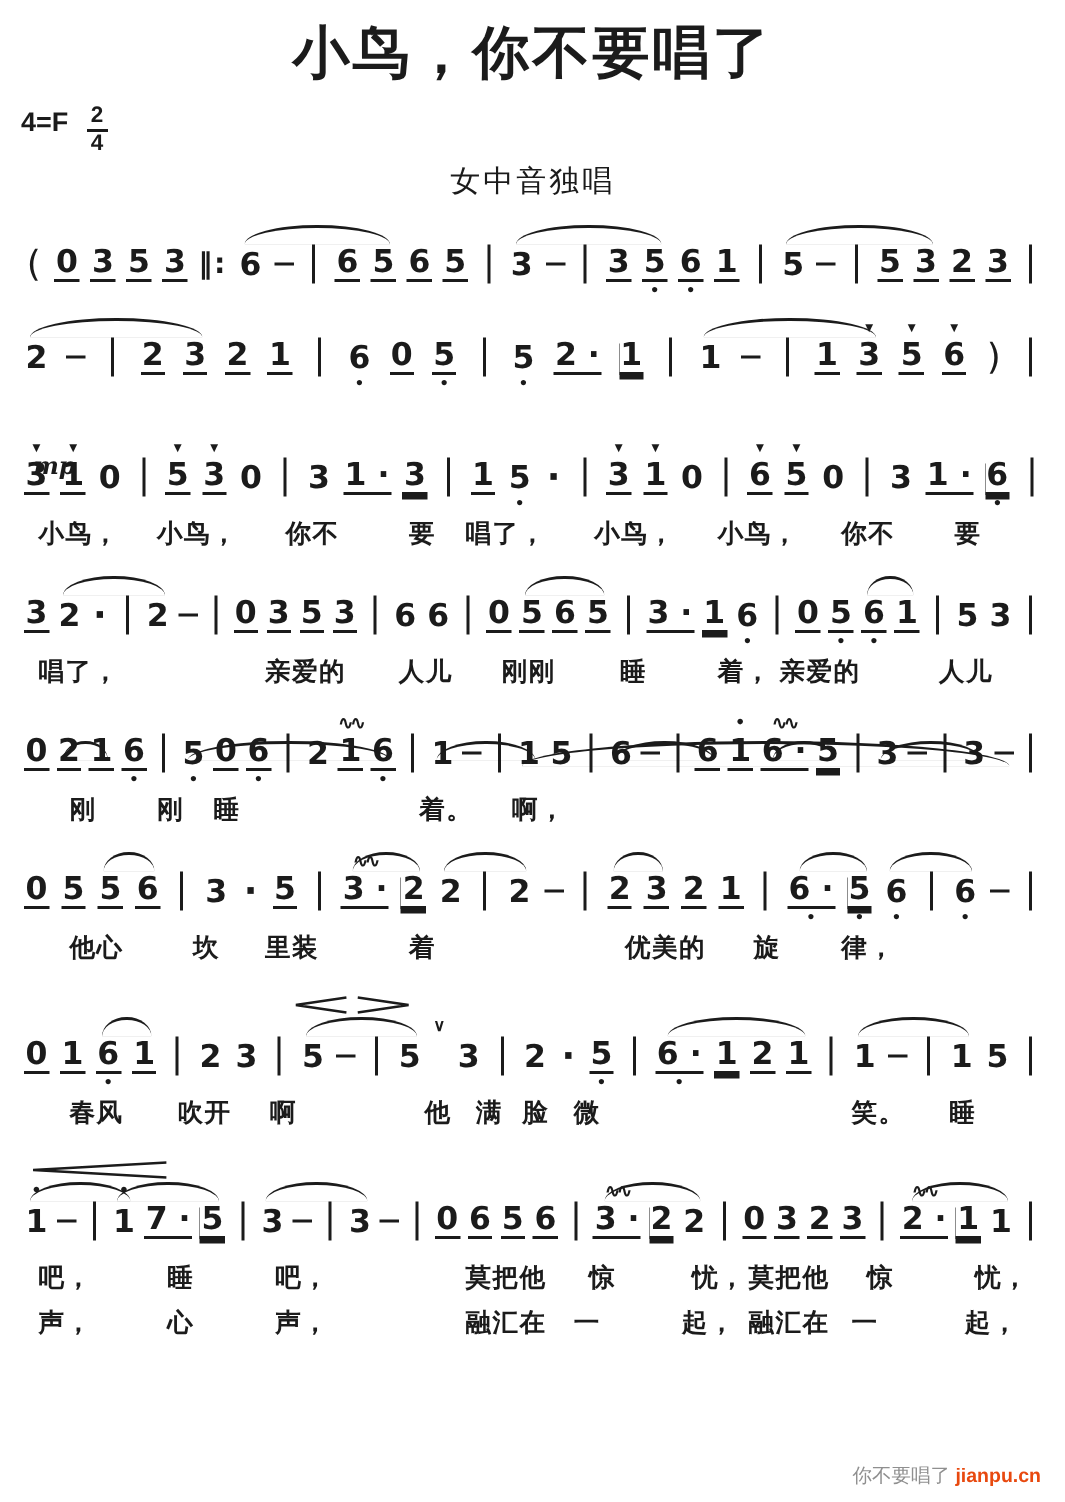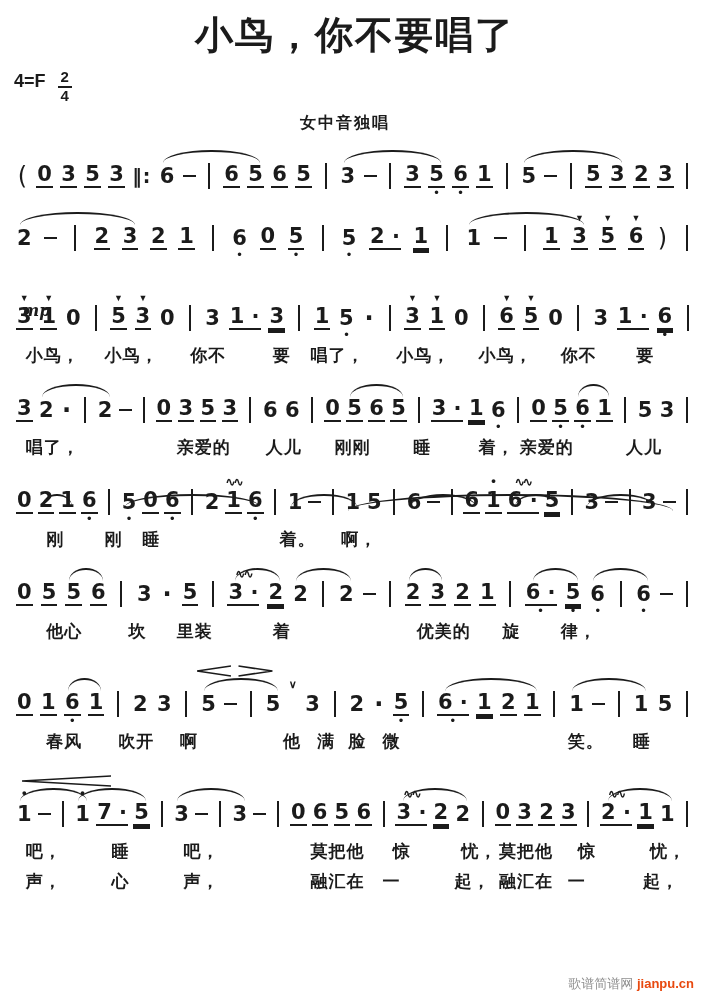--- a/index.html
+++ b/index.html
@@ -6,21 +6,21 @@
   html,body{margin:0;padding:0}
   body{width:710px;height:1001px;background:#ffffff;color:#1b1b1b;
        font-family:"Liberation Sans",sans-serif;overflow:hidden;position:relative}
   .sheet{padding:6px 12px 0}
   .title{text-align:center;font-size:38px;font-weight:900;margin:4px 0 10px;letter-spacing:2px}
   .meta{position:relative;height:66px}
   .keysig{position:absolute;left:2px;top:0;font-size:18px;font-weight:700;display:flex;gap:12px;align-items:flex-start}
   .ts{display:inline-flex;flex-direction:column;align-items:center;line-height:1.05;font-size:15px;font-weight:700;margin-top:-2px}
   .ts .top{border-bottom:2px solid #1b1b1b;padding:0 3px 1px}
   .mood{position:absolute;left:2px;bottom:0;font-size:15px;font-weight:700;letter-spacing:1px}
-  .voice{position:absolute;left:42%;bottom:3px;font-size:16px;font-weight:700;letter-spacing:2px}
+  .voice{position:absolute;left:42%;bottom:3px;font-size:20px;font-weight:400;letter-spacing:2px}
   .credits{position:absolute;right:2px;top:-2px;text-align:right;font-size:18px;font-weight:800;line-height:1.55}
   #score{position:relative}
   .system{position:relative;margin-top:12px}
   .above-layer{position:relative;height:18px}
   .dyn{position:absolute;top:0;font-family:"DejaVu Serif",serif;font-style:italic;font-weight:700;font-size:16px}
   .hairpin{position:absolute;top:4px}
   .notes-row{display:flex;justify-content:space-between;align-items:flex-start;padding:0 4px}
   .tok{display:inline-flex;flex-direction:column;align-items:center;min-width:13px}
   .ab{height:14px;font-size:9px;line-height:15px;font-weight:700}
   .ab.mord{font-size:12px;letter-spacing:-2px}
@@ -1849,15 +1849,15 @@
         <div class="arc" style="left: 8.25px; width: 66.5px; height: 11px; top: 19px;"></div>
         <div class="arc" style="left: 66.25px; width: 67.5px; height: 11px; top: 19px;"></div>
         <div class="arc" style="left: 165.25px; width: 67.5px; height: 11px; top: 19px;"></div>
         <div class="arc" style="left: 391px; width: 63.75px; height: 11px; top: 19px;"></div>
         <div class="arc" style="left: 596px; width: 63.75px; height: 11px; top: 19px;"></div>
       </div>
     </div>
 </div>
 
 <div class="watermark">
-  <span class="wm-site">歌谱简谱网</span>
+  <span class="wm-site">你不要唱了</span>
   <a class="wm-url" href="#">jianpu.cn</a>
 </div>
 
 </body></html>

